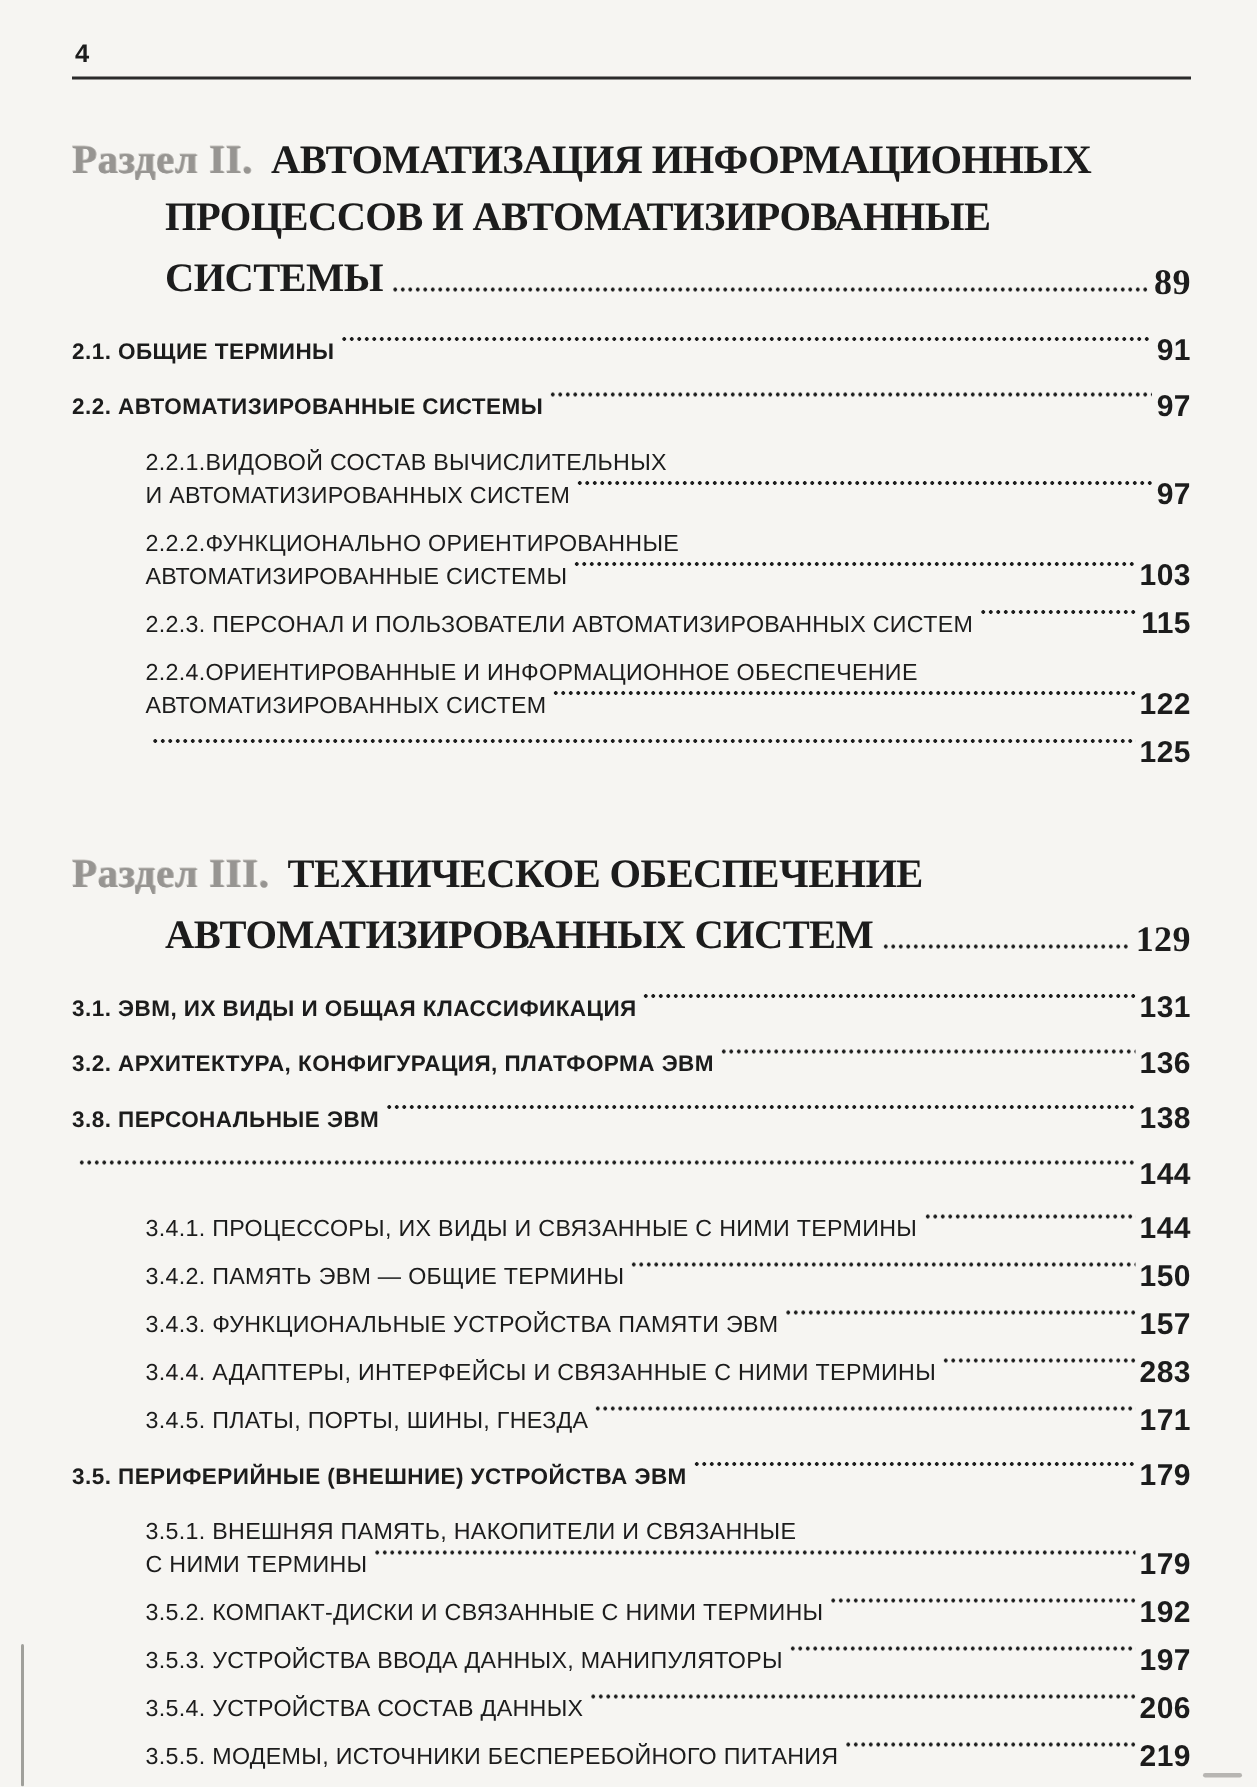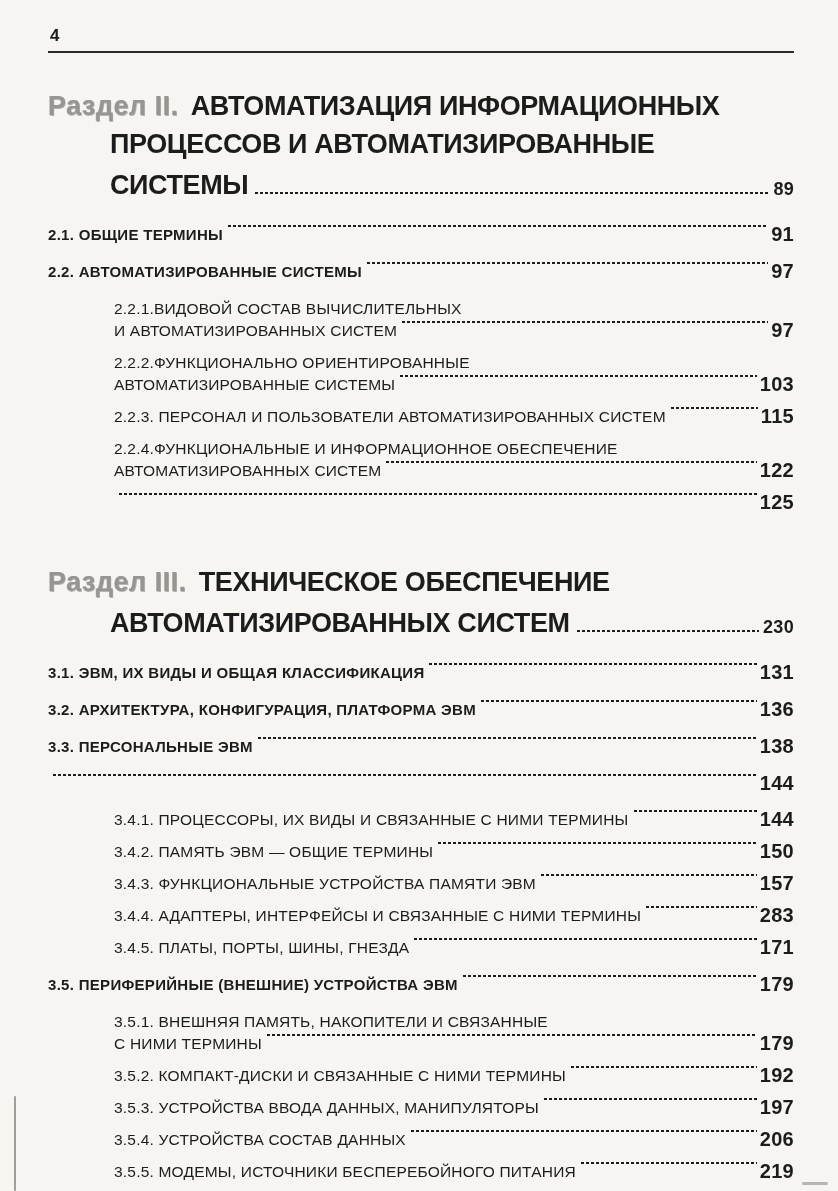--- a/index.html
+++ b/index.html
@@ -28,47 +28,47 @@
     font-size:17px; font-weight:bold; letter-spacing:.5px;
     padding-left:2px;
   }
   .header-rule{
     border-bottom:2.5px solid var(--rule);
     margin-top:5px;
   }
   
   .toc-section{ margin-top:34px; }
   .toc-section + .toc-section{ margin-top:50px; }
-  .section-heading{ margin-bottom:20px; }
+  .section-heading{ margin-bottom:20px;font-family:Liberation Serif, serif; }
   .heading-line{
     display:flex; align-items:flex-end;
     font-size:27px; font-weight:bold; letter-spacing:-.4px;
     line-height:38px; white-space:nowrap;
   }
   .heading-line.cont{ padding-left:62px; }
   .section-prefix{
     color:var(--prefix-gray);
     text-shadow:0.6px 0.6px 0 #b7b5b1, -0.4px -0.4px 0 #c9c7c3;
     margin-right:12px;
     letter-spacing:.5px;
   }
   .heading-line .dot-leader{ margin:0 4px 9px 6px; }
   .section-page-number{
-    font-size:18px; font-weight:bold; line-height:30px;
+    font-size:24px; font-weight:bold; line-height:30px;
     letter-spacing:.3px;
     margin-top:11px;
   }
   
   .toc-entry{ display:block; }
   .toc-entry.level1{
     margin:15px 0;
     font-size:15px; font-weight:bold; letter-spacing:.3px;
   }
   .toc-entry.level2{
-    margin:10px 0 10px 66px;
+    margin:10px 0 10px 49px;
     font-size:15.5px; font-weight:normal; letter-spacing:.2px;
   }
   .entry-line{
     display:flex; align-items:flex-start;
     line-height:22px; white-space:nowrap;
   }
   .entry-page-number{
     font-size:20px; font-weight:bold; line-height:21px;
     letter-spacing:.3px;
   }
@@ -151,21 +151,21 @@
         </div>
         <div class="toc-entry level2">
           <div class="entry-line">
             <span class="entry-text">2.2.3. ПЕРСОНАЛ И ПОЛЬЗОВАТЕЛИ АВТОМАТИЗИРОВАННЫХ СИСТЕМ</span>
             <span class="dot-leader"></span>
             <span class="entry-page-number">115</span>
           </div>
         </div>
         <div class="toc-entry level2">
           <div class="entry-line">
-            <span class="entry-text">2.2.4.ФУНКЦИОНАЛЬНЫЕ И ИНФОРМАЦИОННОЕ ОБЕСПЕЧЕНИЕ</span>
+            <span class="entry-text">2.2.4.ОРИЕНТИРОВАННЫЕ И ИНФОРМАЦИОННОЕ ОБЕСПЕЧЕНИЕ</span>
           </div>
           <div class="entry-line">
             <span class="entry-text">АВТОМАТИЗИРОВАННЫХ СИСТЕМ</span>
             <span class="dot-leader"></span>
             <span class="entry-page-number">122</span>
           </div>
         </div>
         <div class="toc-entry level2">
           <div class="entry-line">
             <span class="dot-leader"></span>
@@ -175,40 +175,40 @@
       </div>
       <div class="toc-section">
         <div class="section-heading">
           <div class="heading-line">
             <span class="section-prefix">Раздел III.</span>
             <span class="heading-text">ТЕХНИЧЕСКОЕ ОБЕСПЕЧЕНИЕ</span>
           </div>
           <div class="heading-line cont">
             <span class="heading-text">АВТОМАТИЗИРОВАННЫХ СИСТЕМ</span>
             <span class="dot-leader"></span>
-            <span class="section-page-number">230</span>
+            <span class="section-page-number">129</span>
           </div>
         </div>
         <div class="toc-entry level1">
           <div class="entry-line">
             <span class="entry-text">3.1. ЭВМ, ИХ ВИДЫ И ОБЩАЯ КЛАССИФИКАЦИЯ</span>
             <span class="dot-leader"></span>
             <span class="entry-page-number">131</span>
           </div>
         </div>
         <div class="toc-entry level1">
           <div class="entry-line">
             <span class="entry-text">3.2. АРХИТЕКТУРА, КОНФИГУРАЦИЯ, ПЛАТФОРМА ЭВМ</span>
             <span class="dot-leader"></span>
             <span class="entry-page-number">136</span>
           </div>
         </div>
         <div class="toc-entry level1">
           <div class="entry-line">
-            <span class="entry-text">3.3. ПЕРСОНАЛЬНЫЕ ЭВМ</span>
+            <span class="entry-text">3.8. ПЕРСОНАЛЬНЫЕ ЭВМ</span>
             <span class="dot-leader"></span>
             <span class="entry-page-number">138</span>
           </div>
         </div>
         <div class="toc-entry level1">
           <div class="entry-line">
             <span class="dot-leader"></span>
             <span class="entry-page-number">144</span>
           </div>
         </div>

